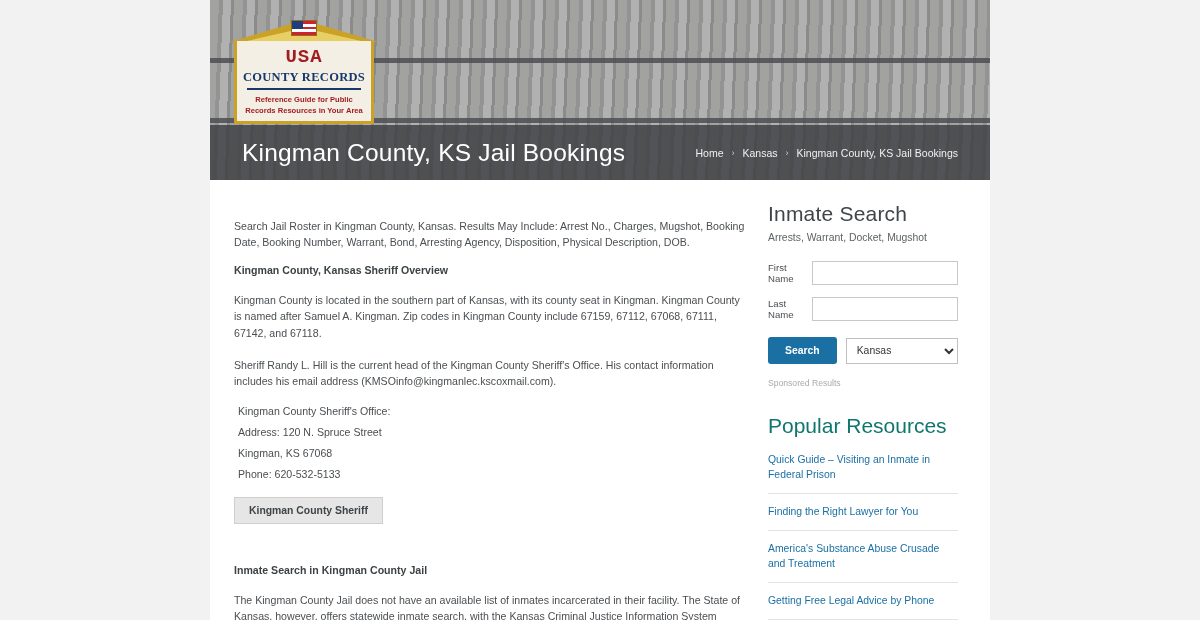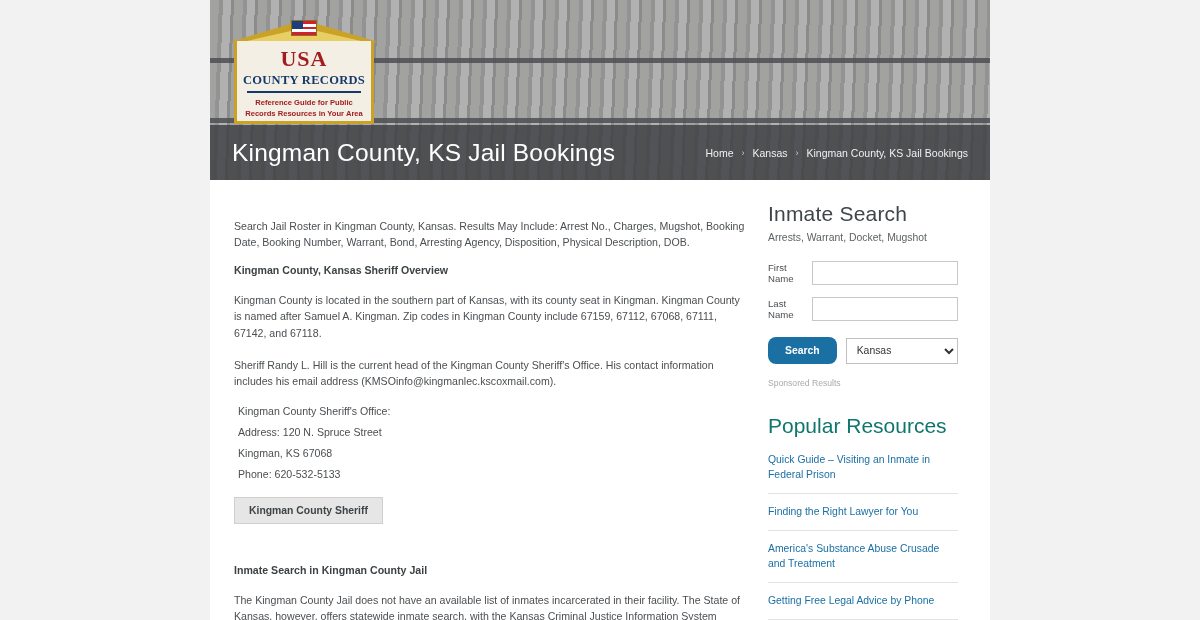--- a/index.html
+++ b/index.html
@@ -75,27 +75,27 @@
   }
   .logo-body {
     position: absolute; left: 4px; top: 21px;
     width: 140px; height: 83px;
     background: #f3efe4;
     border: 3px solid #c9a227;
     border-top: none;
     text-align: center;
   }
   .logo-usa {
-    font-size: 22px;
+    font-size: 19px;
     font-weight: bold;
     color: #a21d21;
     letter-spacing: 1px;
     line-height: 1;
     margin-top: 7px;
-    font-family: Liberation Serif, serif;
+    font-family: Liberation Mono, monospace;
   }
   .logo-county {
     font-size: 12.5px;
     font-weight: bold;
     color: #16386b;
     letter-spacing: .3px;
     margin-top: 3px;
     font-family: "Liberation Serif", serif;
   }
   .logo-rule {
@@ -126,21 +126,21 @@
   }
   
   .titlebar {
     position: absolute;
     left: 0; right: 0; bottom: 0;
     height: 55px;
     background: rgba(58,60,63,0.80);
     display: flex;
     align-items: center;
     justify-content: space-between;
-    padding: 0 22px;
+    padding: 0 32px;
     z-index: 4;
   }
   .page-title {
     color: #ffffff;
     font-size: 24.5px;
     font-weight: normal;
     letter-spacing: .2px;
     font-family: "Liberation Sans", sans-serif;
   }
   .breadcrumb {
@@ -233,21 +233,21 @@
     gap: 9px;
     margin-top: 16px;
   }
   .btn-search {
     background: #1a6fa3;
     color: #fff;
     border: none;
     font-size: 10.4px;
     font-weight: bold;
     padding: 8px 17px;
-    border-radius: 8px;
+    border-radius: 3px;
     cursor: pointer;
   }
   .select-state {
     flex: 1;
     height: 26px;
     border: 1px solid #c0c0c0;
     background: #fff;
     font-size: 10.4px;
     color: #333;
     padding: 0 6px;

